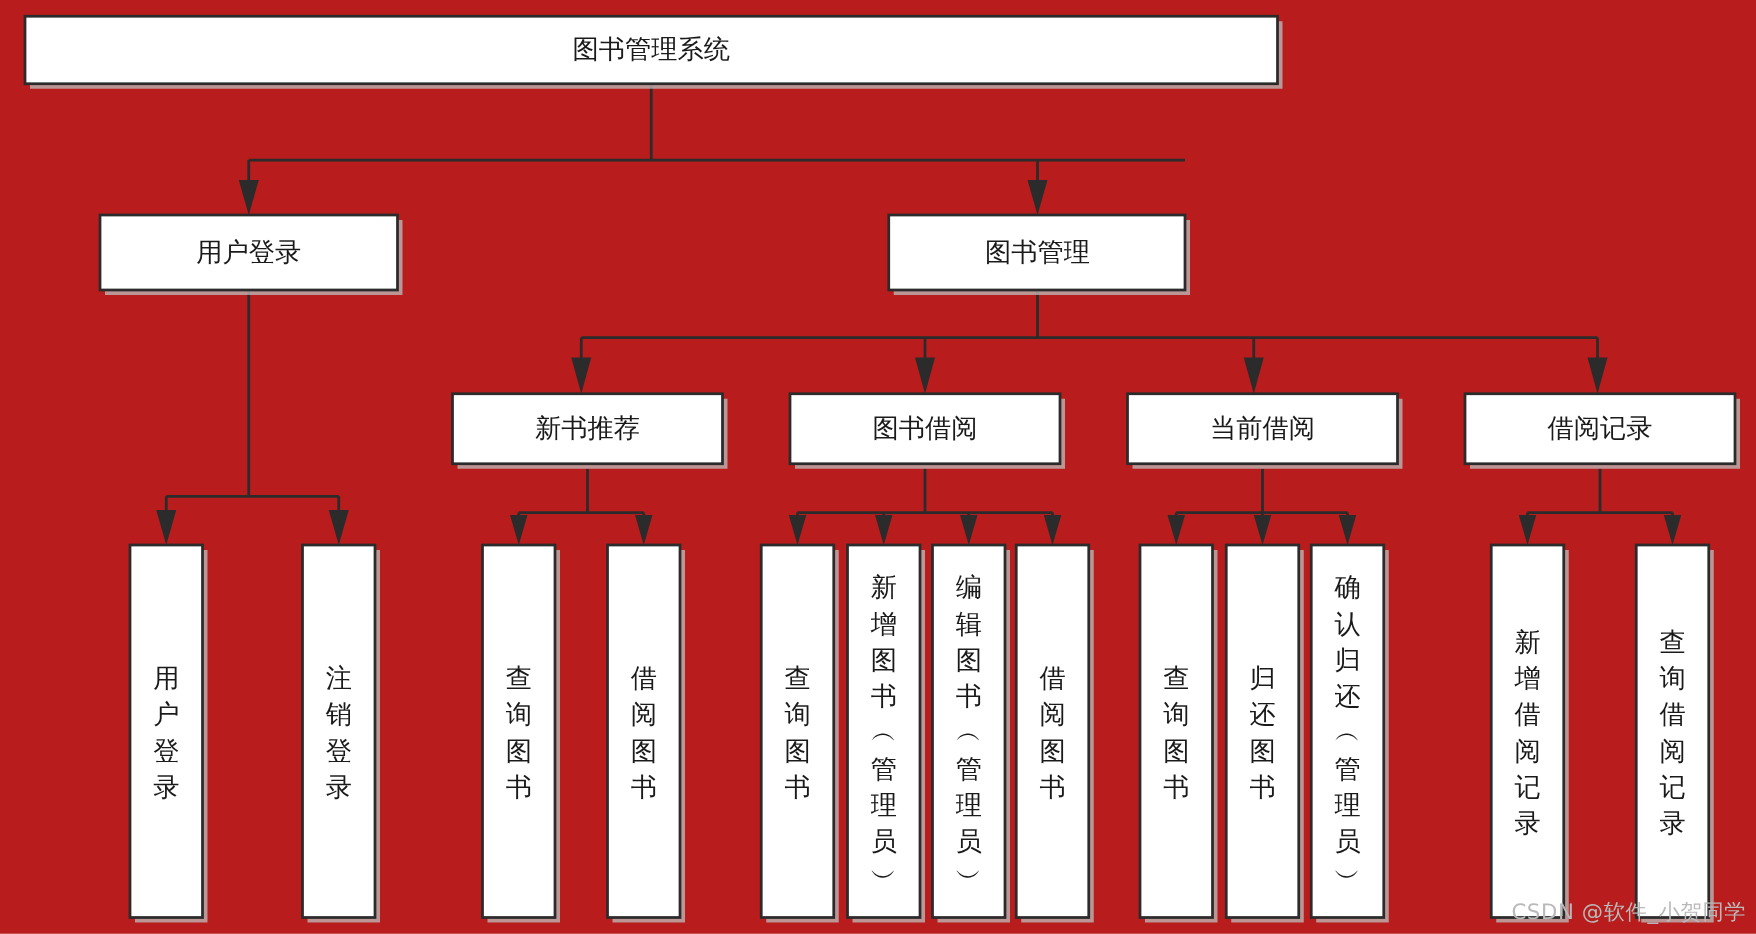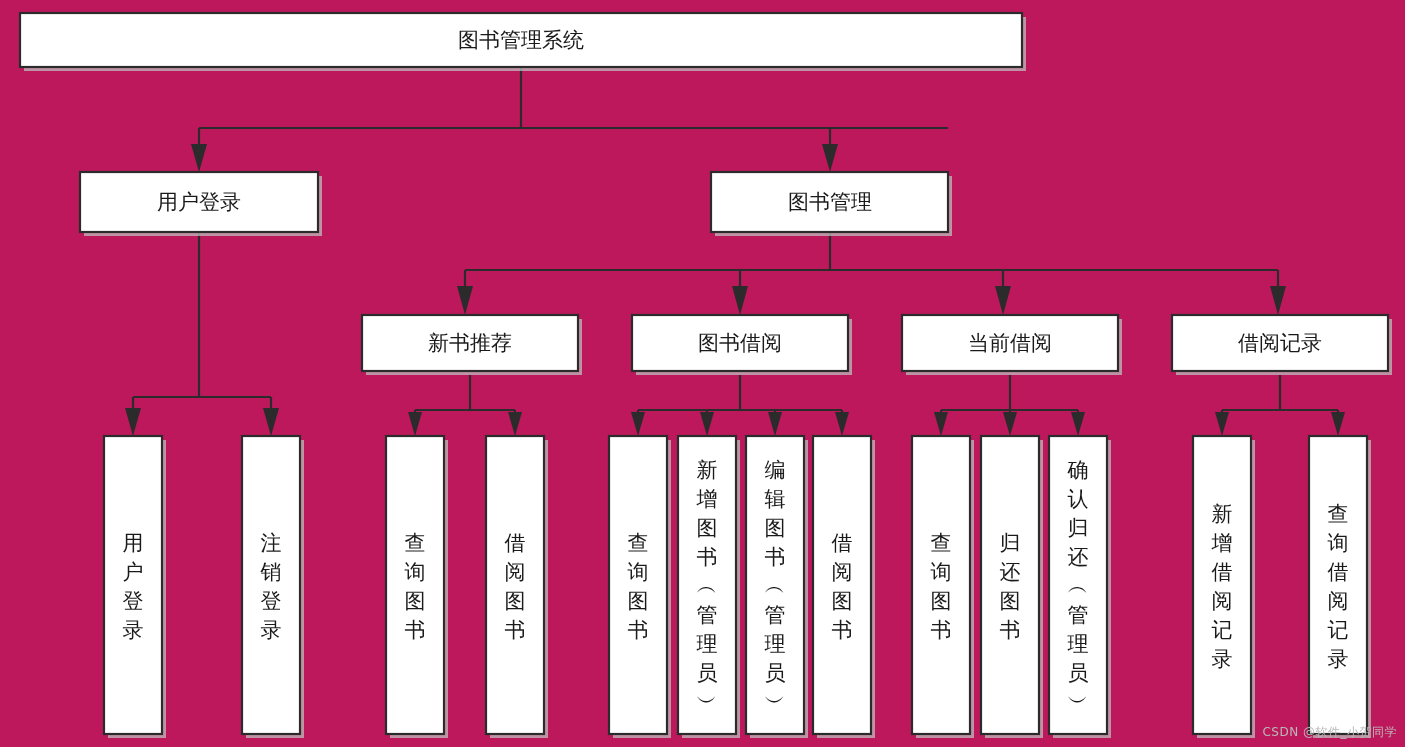--- a/index.html
+++ b/index.html
@@ -11,21 +11,21 @@
   body {
     width: 1405px;
     height: 747px;
     overflow: hidden;
     font-family: "DejaVu Sans", "Liberation Sans", sans-serif;
   }
   #diagram-root {
     position: relative;
     width: 1405px;
     height: 747px;
-    background: #be185d;
+    background: #b91c1c;
   }
   svg#tree-svg {
     position: absolute;
     left: 0;
     top: 0;
     width: 1405px;
     height: 747px;
     display: block;
   }
   .node-rect {
@@ -57,21 +57,21 @@
     fill: #1a1a1a;
     font-family: "DejaVu Sans", "Liberation Sans", sans-serif;
     font-size: 21px;
     text-anchor: middle;
   }
   .watermark {
     position: absolute;
     right: 8px;
     bottom: 6px;
     font-family: "DejaVu Sans", "Liberation Sans", sans-serif;
-    font-size: 12px;
+    font-size: 17px;
     color: #b9b9b9;
     letter-spacing: 0.5px;
     white-space: nowrap;
     user-select: none;
     margin-top: 24px;
   }
 </style>
 </head>
 <body>
 

